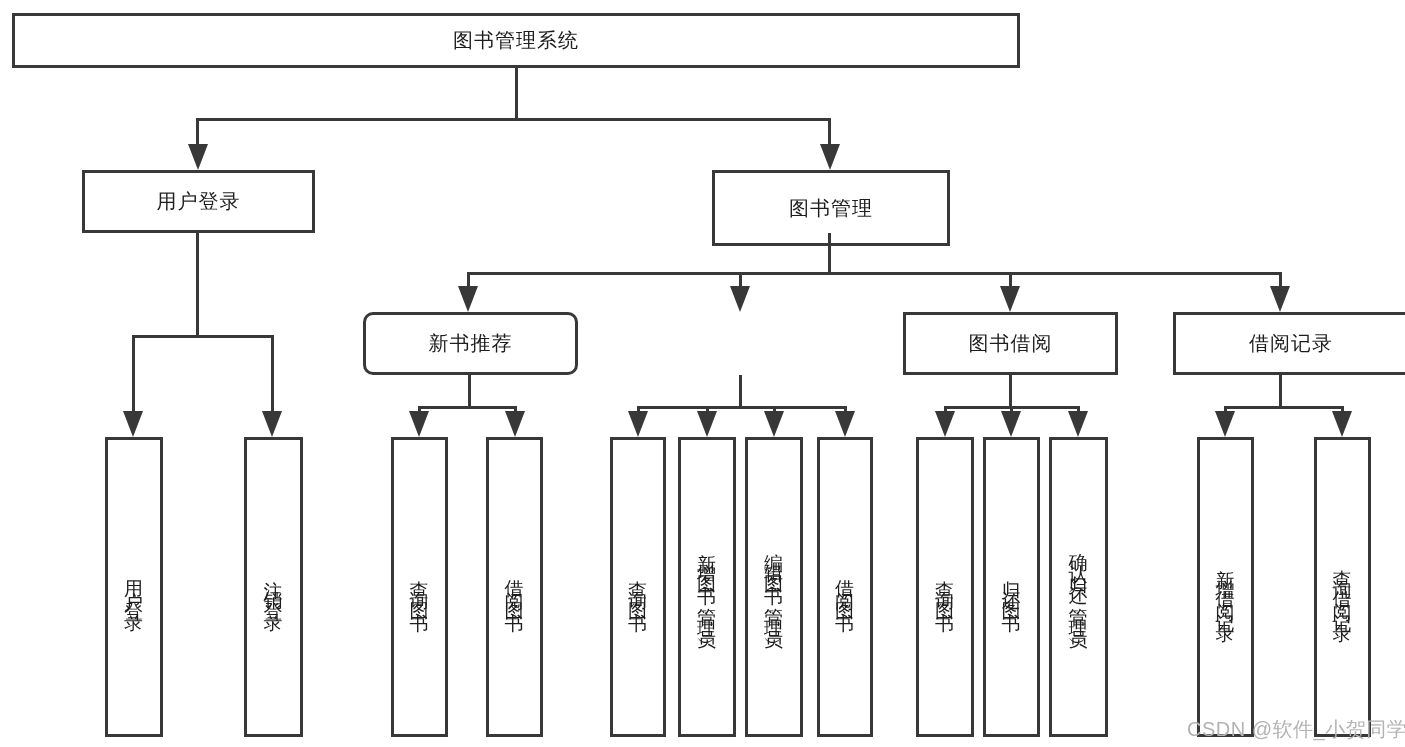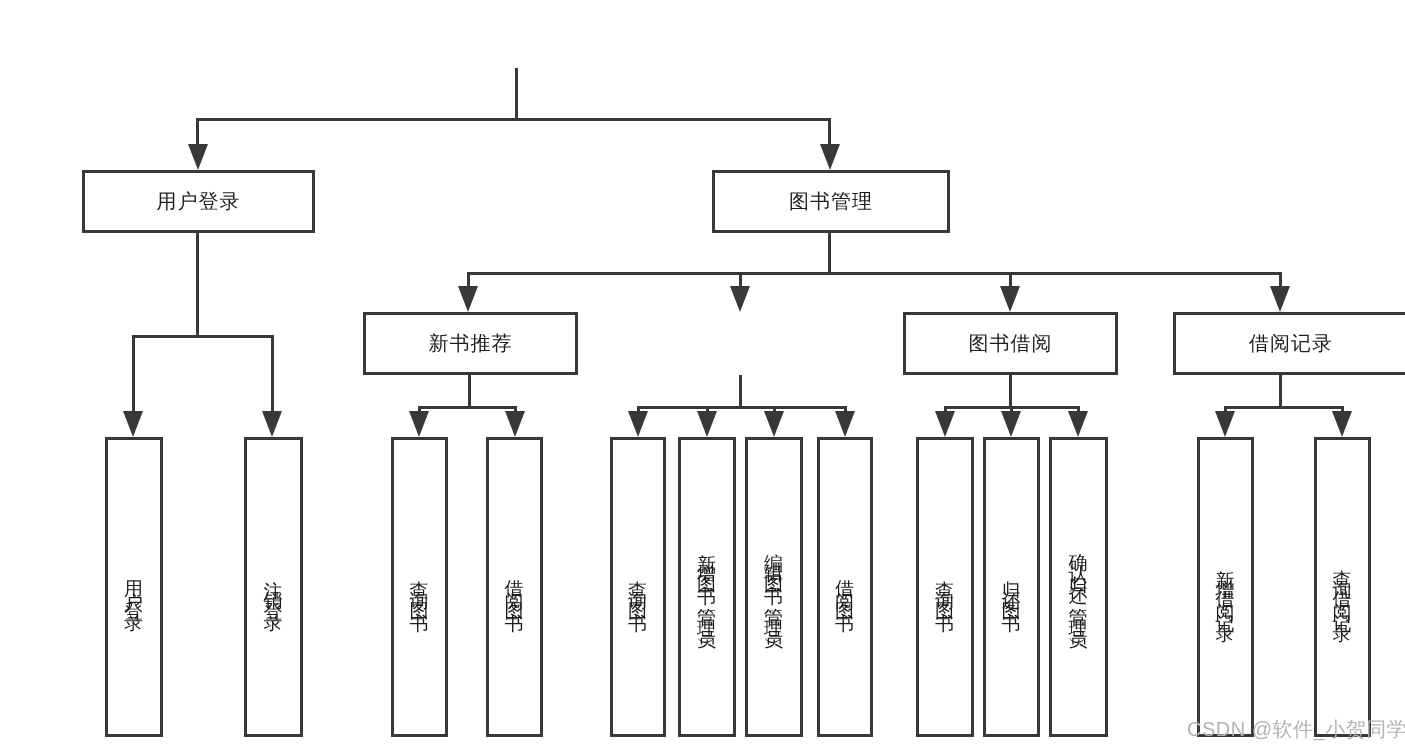--- a/index.html
+++ b/index.html
@@ -56,30 +56,31 @@
     letter-spacing: 0.5px;
     z-index: 5;
     white-space: nowrap;
   }
 </style>
 </head>
 <body>
 
 <div class="canvas">
 
+  <div class="box" style="left:12px; top:13px; width:1008px; height:55px;">图书管理系统</div>
 
   <div class="vline" style="left:515px; top:68px; height:50px;"></div>
   <div class="hline" style="left:196px; top:118px; width:635px;"></div>
   <div class="vline" style="left:196px; top:118px; height:30px;"></div>
   <div class="arrow" style="left:188px; top:144px;"></div>
   <div class="vline" style="left:828px; top:118px; height:30px;"></div>
   <div class="arrow" style="left:820px; top:144px;"></div>
 
   <div class="box" style="left:82px; top:170px; width:233px; height:63px;">用户登录</div>
-  <div class="box" style="left:712px; top:170px; width:238px; height:63px;">图书管理</div>
+  <div class="box" style="left:712px; top:170px; width:238px; height:76px;">图书管理</div>
 
   <div class="vline" style="left:196px; top:233px; height:102px;"></div>
   <div class="hline" style="left:132px; top:335px; width:142px;"></div>
   <div class="vline" style="left:132px; top:335px; height:80px;"></div>
   <div class="arrow" style="left:123px; top:411px;"></div>
   <div class="vline" style="left:271px; top:335px; height:80px;"></div>
   <div class="arrow" style="left:262px; top:411px;"></div>
 
   <div class="vbox" style="left:105px; top:437px; width:58px; height:300px;">用户登录</div>
   <div class="vbox" style="left:244px; top:437px; width:59px; height:300px;">注销登录</div>
@@ -88,21 +89,21 @@
   <div class="hline" style="left:467px; top:272px; width:815px;"></div>
   <div class="vline" style="left:467px; top:272px; height:18px;"></div>
   <div class="arrow" style="left:458px; top:286px;"></div>
   <div class="vline" style="left:739px; top:272px; height:18px;"></div>
   <div class="arrow" style="left:730px; top:286px;"></div>
   <div class="vline" style="left:1009px; top:272px; height:18px;"></div>
   <div class="arrow" style="left:1000px; top:286px;"></div>
   <div class="vline" style="left:1279px; top:272px; height:18px;"></div>
   <div class="arrow" style="left:1270px; top:286px;"></div>
 
-  <div class="box" style="left:363px; top:312px; width:215px; height:63px;">新书推荐</div>
+  <div class="box" style="left:363px; top:312px; width:215px; height:63px;border-radius:10px;">新书推荐</div>
   <div class="box" style="left:903px; top:312px; width:215px; height:63px;">图书借阅</div>
   <div class="box" style="left:1173px; top:312px; width:236px; height:63px;">借阅记录</div>
 
   <div class="vline" style="left:468px; top:375px; height:34px;"></div>
   <div class="hline" style="left:418px; top:406px; width:99px;"></div>
   <div class="vline" style="left:418px; top:406px; height:10px;"></div>
   <div class="arrow" style="left:409px; top:411px;"></div>
   <div class="vline" style="left:514px; top:406px; height:10px;"></div>
   <div class="arrow" style="left:505px; top:411px;"></div>
 

